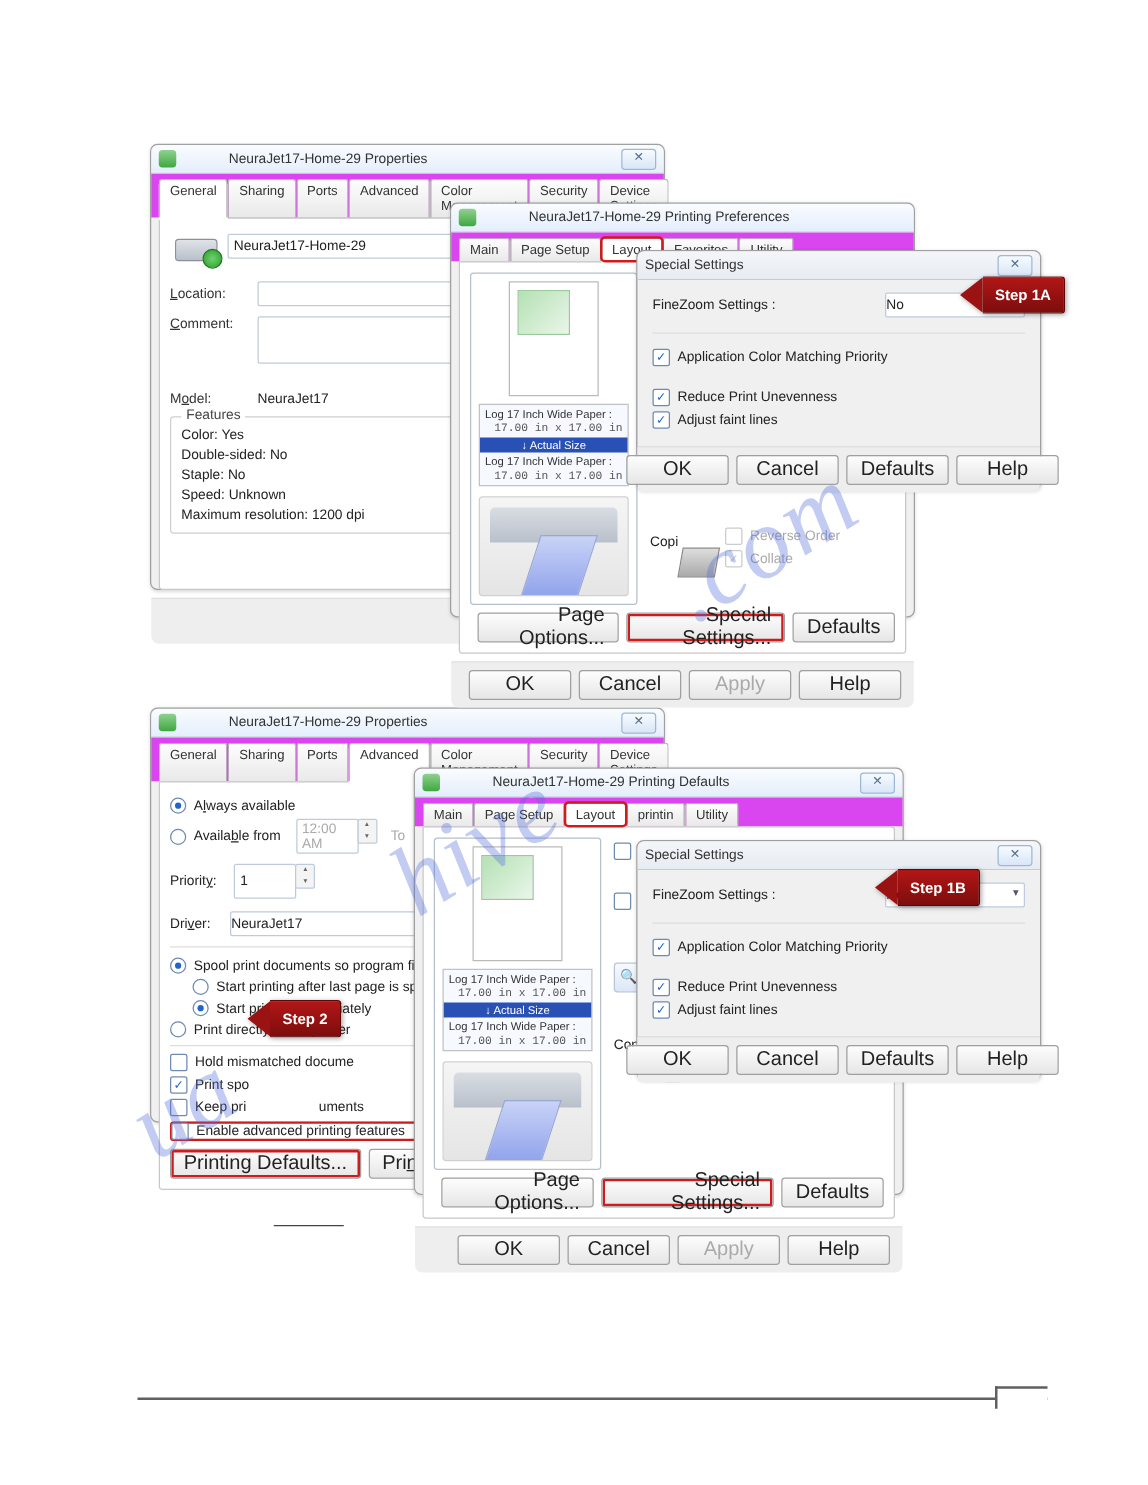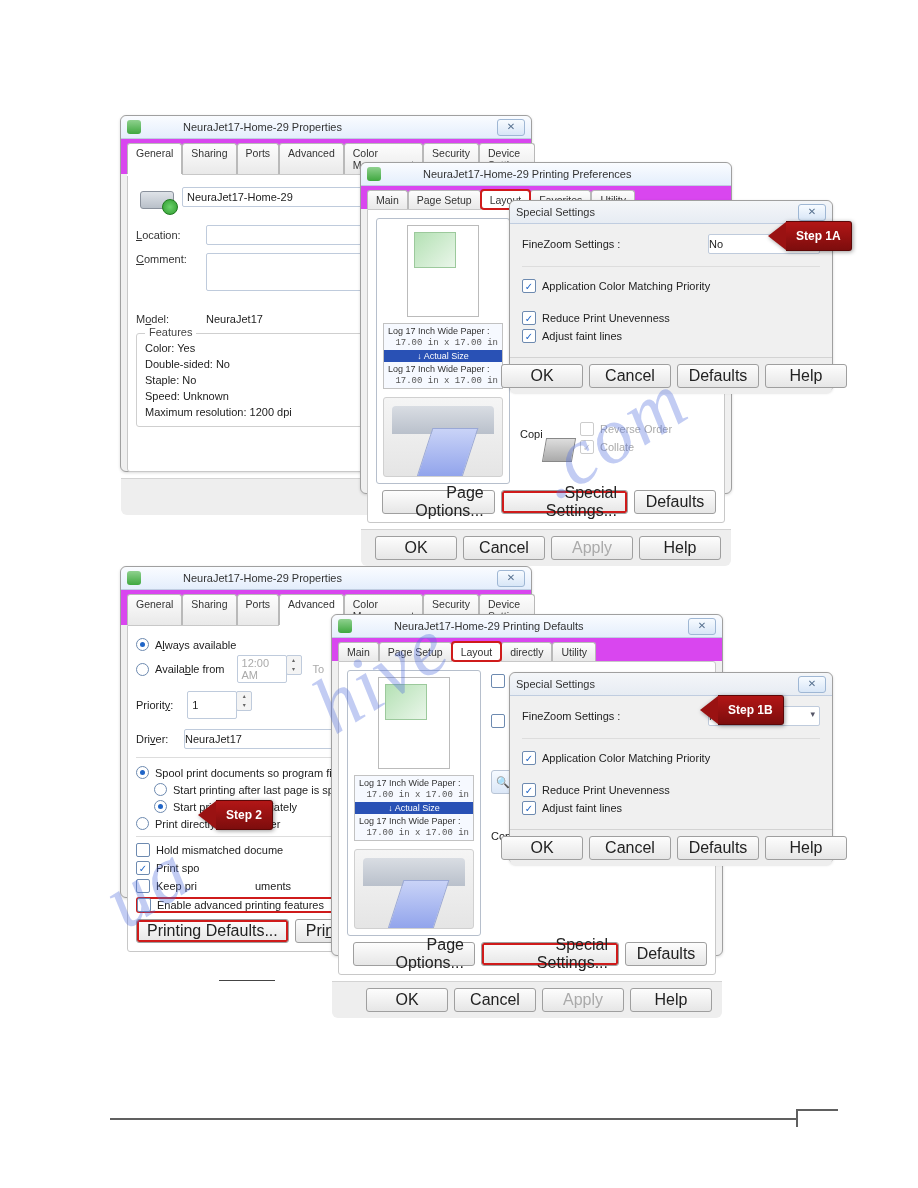--- a/index.html
+++ b/index.html
@@ -333,21 +333,21 @@
 <div class="win" style="left:331px; top:614px; width:390px; height:340px; z-index:3;">
   <div class="titlebar">
     <span class="ticon"></span>
     <span class="ttext">NeuraJet17-Home-29 Printing Defaults</span>
   </div>
   <div class="winclose">✕</div>
   <div class="tabs">
     <div class="tab">Main</div>
     <div class="tab">Page Setup</div>
     <div class="tab active redring">Layout</div>
-    <div class="tab">directly</div>
+    <div class="tab">printin</div>
     <div class="tab">Utility</div>
   </div>
   <div class="tabpane" style="min-height:248px;">
     <div class="prefscols">
       <div class="previewpane">
         <div class="pagebox"></div>
         <div class="sizebox">
           <div class="hdr">Log 17 Inch Wide Paper :</div>
           <div class="dim">17.00 in x 17.00 in</div>
           <div class="mid">Actual Size</div>

